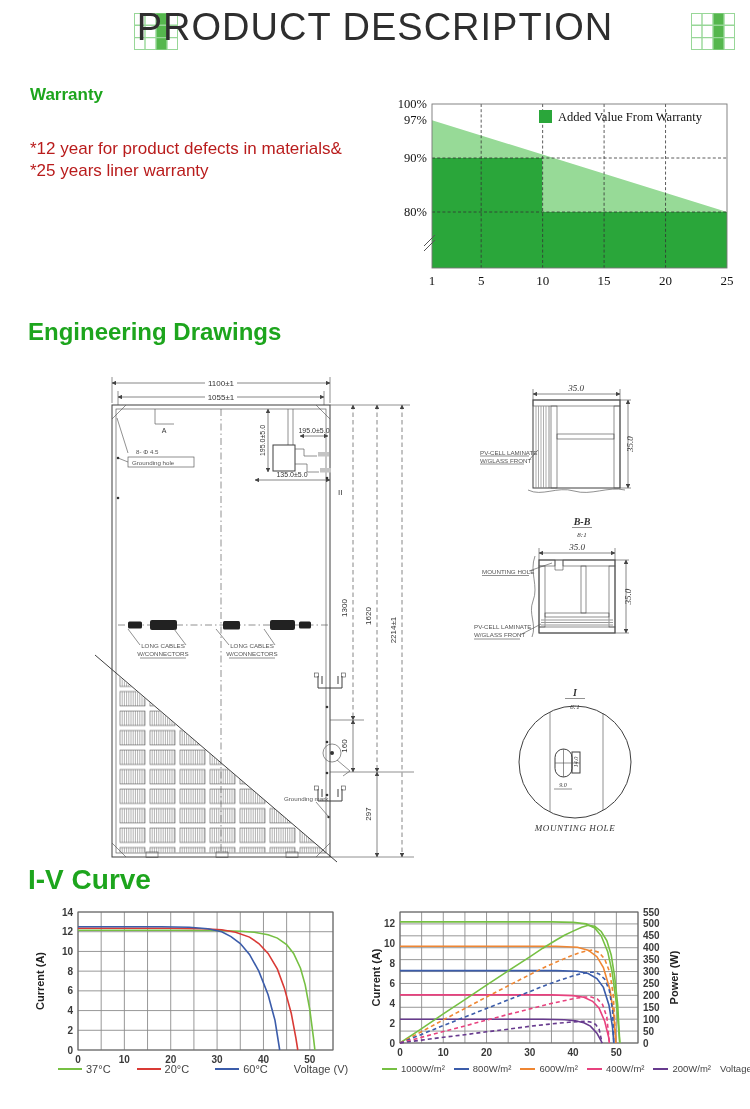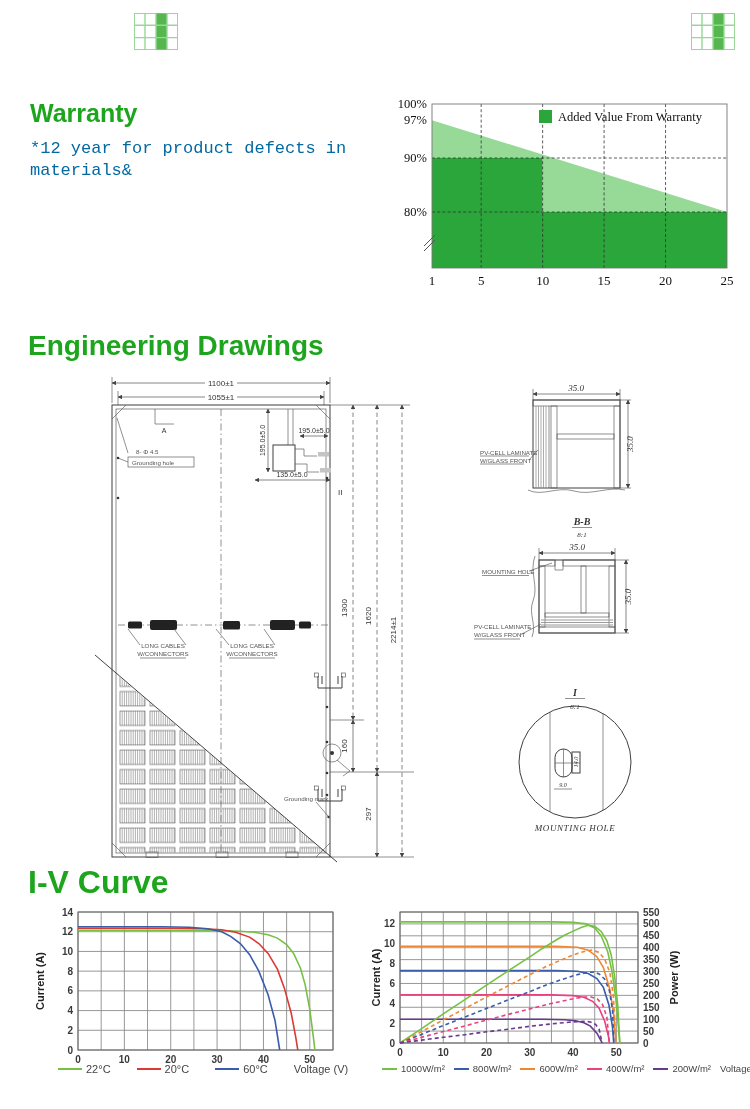--- a/index.html
+++ b/index.html
@@ -5,26 +5,26 @@
   html,body{margin:0;padding:0;background:#fff}
   .page{position:relative;width:750px;height:1109px;background:#fff;overflow:hidden;
         font-family:"Liberation Sans",sans-serif}
   
   .hdr-title{position:absolute;left:0;right:0;top:6px;text-align:center;font-size:38px;
              color:#2e2e2e;letter-spacing:1px;font-weight:400}
   .grid-icon{position:absolute;top:13px}
   .gi-left{left:134px}.gi-right{left:691px}
   
   .sec-h{position:absolute;color:#1da51d;font-weight:700;font-family:"Liberation Sans",sans-serif}
-  .h-warranty{left:30px;top:99px;font-size:25px}
-  .h-eng{left:28px;top:330px;font-size:28px}
-  .h-iv{left:28px;top:864px;font-size:32px}
+  .h-warranty{left:30px;top:85px;font-size:17px}
+  .h-eng{left:28px;top:318px;font-size:24px}
+  .h-iv{left:28px;top:864px;font-size:28px}
   
   .bullets{position:absolute;left:30px;top:138px;width:400px;
-           font-family:Liberation Mono, monospace;font-size:17px;line-height:1.3;color:#0369a1}
+           font-family:Liberation Sans, sans-serif;font-size:17px;line-height:1.3;color:#b91c1c}
   
   .wchart{position:absolute;left:395px;top:92px}
   .eng{position:absolute;left:88px;top:358px}
   .ivl{position:absolute;left:30px;top:902px}
   .ivr{position:absolute;left:370px;top:902px}
   
   .tick{font:700 10px "Liberation Sans",sans-serif;fill:#3a3a3a}
   .atitle{font:700 11px "Liberation Sans",sans-serif;fill:#222}
   .wpct{font:12.5px "Liberation Serif",serif;fill:#111}
   .wtick{font:13px "Liberation Serif",serif;fill:#111}
@@ -58,29 +58,31 @@
 </head>
 <body>
 
 <div class="page">
 
   <svg class="grid-icon gi-left" width="44" height="37">
     <rect x="0.5" y="0.5" width="43" height="36" fill="#fff" stroke="#98d798"></rect>
     <rect x="22" y="0.5" width="11" height="36" fill="#55b74d"></rect>
     <path d="M11,0.5V36.5 M22,0.5V36.5 M33,0.5V36.5 M0.5,12.3H43.5 M0.5,24.6H43.5" stroke="#98d798" stroke-width="1.4" fill="none"></path>
   </svg>
+  <div class="hdr-title">PRODUCT DESCRIPTION</div>
   <svg class="grid-icon gi-right" width="44" height="37">
     <rect x="0.5" y="0.5" width="43" height="36" fill="#fff" stroke="#98d798"></rect>
     <rect x="22" y="0.5" width="11" height="36" fill="#55b74d"></rect>
     <path d="M11,0.5V36.5 M22,0.5V36.5 M33,0.5V36.5 M0.5,12.3H43.5 M0.5,24.6H43.5" stroke="#98d798" stroke-width="1.4" fill="none"></path>
   </svg>
 
   <div class="sec-h h-warranty">Warranty</div>
   <div class="bullets" id="warranty-bullets">
       <div>*12 year for product defects in materials&amp;</div>
+      <div>*25 years liner warranty</div>
     </div>
   <svg class="wchart" id="wchart" width="345" height="200">
       <path d="M37,66L37,66L147.625,66L147.625,120L332,120L332,176L37,176Z" fill="#2aa63a"></path>
       <path d="M37,28.200000000000003L332,120L332,120L147.625,120L147.625,66L37,66Z" fill="#97da97"></path>
       <line x1="86.16666666666666" y1="12" x2="86.16666666666666" y2="176" stroke="#333" stroke-width="0.8" stroke-dasharray="3 2.2"></line>
       <line x1="147.625" y1="12" x2="147.625" y2="176" stroke="#333" stroke-width="0.8" stroke-dasharray="3 2.2"></line>
       <line x1="209.08333333333334" y1="12" x2="209.08333333333334" y2="176" stroke="#333" stroke-width="0.8" stroke-dasharray="3 2.2"></line>
       <line x1="270.54166666666663" y1="12" x2="270.54166666666663" y2="176" stroke="#333" stroke-width="0.8" stroke-dasharray="3 2.2"></line>
       <line x1="37" y1="66" x2="332" y2="66" stroke="#333" stroke-width="0.8" stroke-dasharray="3 2.2"></line>
       <line x1="37" y1="120" x2="332" y2="120" stroke="#333" stroke-width="0.8" stroke-dasharray="3 2.2"></line>
@@ -380,21 +382,21 @@
       <text x="273" y="49.22727272727272" class="tick">400</text>
       <text x="273" y="37.31818181818181" class="tick">450</text>
       <text x="273" y="25.409090909090907" class="tick">500</text>
       <text x="273" y="13.5" class="tick">550</text>
       <text transform="rotate(-90 10 75.5)" x="10" y="75.5" text-anchor="middle" class="atitle">Current (A)</text>
       <text transform="rotate(-90 308 75.5)" x="308" y="75.5" text-anchor="middle" class="atitle">Power (W)</text>
     </svg>
   <div class="lg lg1" id="legend-left">
       <span class="lg-item">
         <span class="lg-line" style="background: rgb(118, 192, 67);"></span>
-        <span>22°C</span>
+        <span>37°C</span>
       </span>
       <span class="lg-item">
         <span class="lg-line" style="background: rgb(217, 58, 53);"></span>
         <span>20°C</span>
       </span>
       <span class="lg-item">
         <span class="lg-line" style="background: rgb(59, 92, 170);"></span>
         <span>60°C</span>
       </span>
       <span class="lg-extra">Voltage (V)</span>

